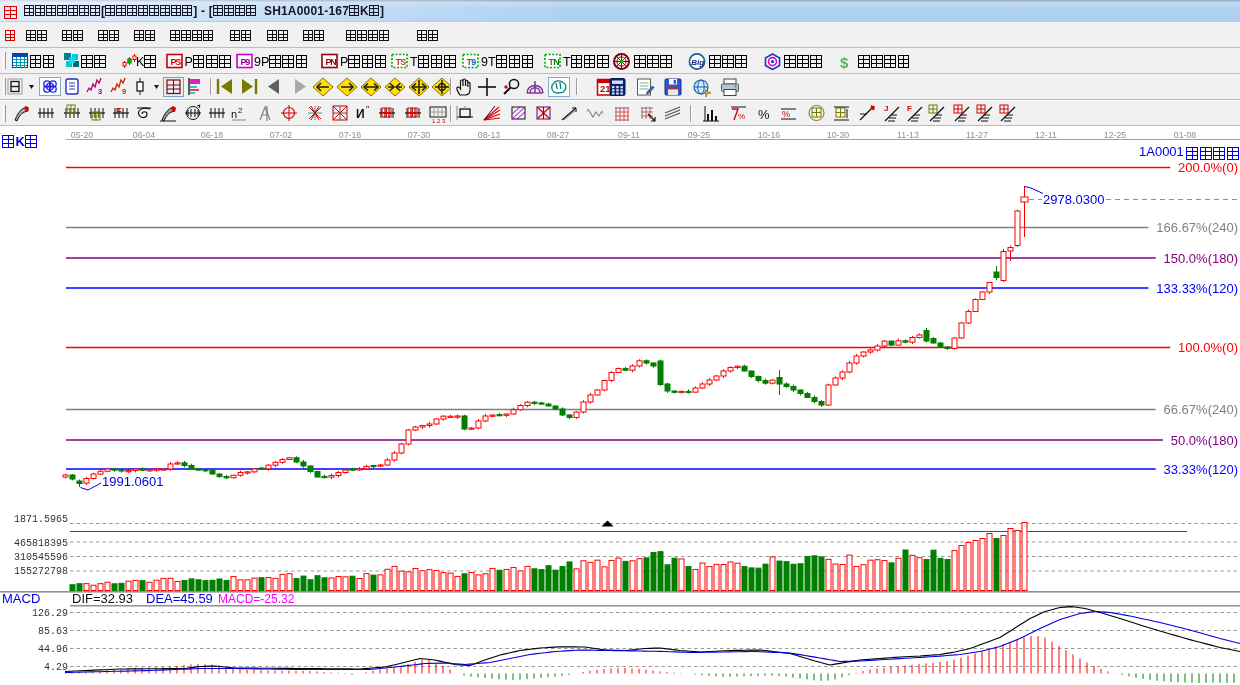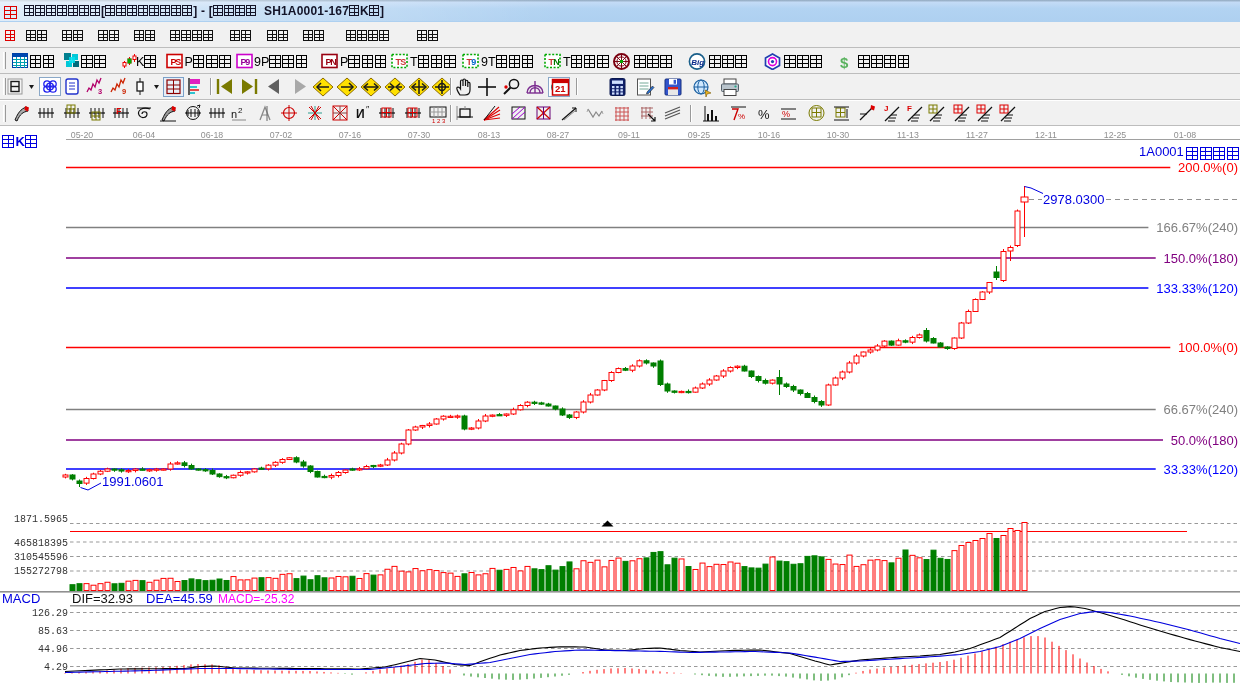--- a/index.html
+++ b/index.html
@@ -279,21 +279,21 @@
           </g>
         </svg></span>
       <span class="ic" style="left:548px"><svg width="22" height="20" viewBox="0 0 22 20" style="">
           <rect x="0.5" y="0.5" width="21" height="19" fill="#fff" stroke="#8aa8c8"></rect>
           <g fill="none" stroke="#008080" stroke-width="1.3">
             <path d="M6,15 C3,13 3,8 6,6 C7,3.5 13,3 15,5.5 C18,6.5 19,11 16.5,13.5 C15,16.5 8,16.5 6,15 Z"></path>
             <path d="M8,6 C9,8 8,10 9.5,12 M12,5 C12,8 13,9 12.5,12"></path>
           </g>
         </svg></span>
       <span class="sep" style="left:576px"></span>
-      <span class="ic" style="left:551px"><svg width="19" height="20" viewBox="0 0 19 20" style="">
+      <span class="ic" style="left:596px"><svg width="19" height="20" viewBox="0 0 19 20" style="">
           <rect x="1.5" y="2.5" width="16" height="15.5" fill="#fff" stroke="#c00" stroke-width="1.5"></rect>
           <rect x="1.5" y="2.5" width="16" height="3.6" fill="#c00"></rect>
           <text x="4" y="15" font-size="9.5" font-weight="bold" fill="#c00" font-family="Liberation Sans">21</text>
         </svg></span>
       <span class="ic" style="left:608px"><svg width="19" height="20" viewBox="0 0 19 20" style="">
           <rect x="2" y="1.5" width="15" height="17" rx="1.5" fill="#10206a" stroke="#0a1850"></rect>
           <rect x="4" y="3.5" width="11" height="3.4" fill="#cfe0ff"></rect>
           <g fill="#cfe0ff">
             <rect x="4" y="9" width="2.5" height="2.2"></rect>
             <rect x="8.2" y="9" width="2.5" height="2.2"></rect>

